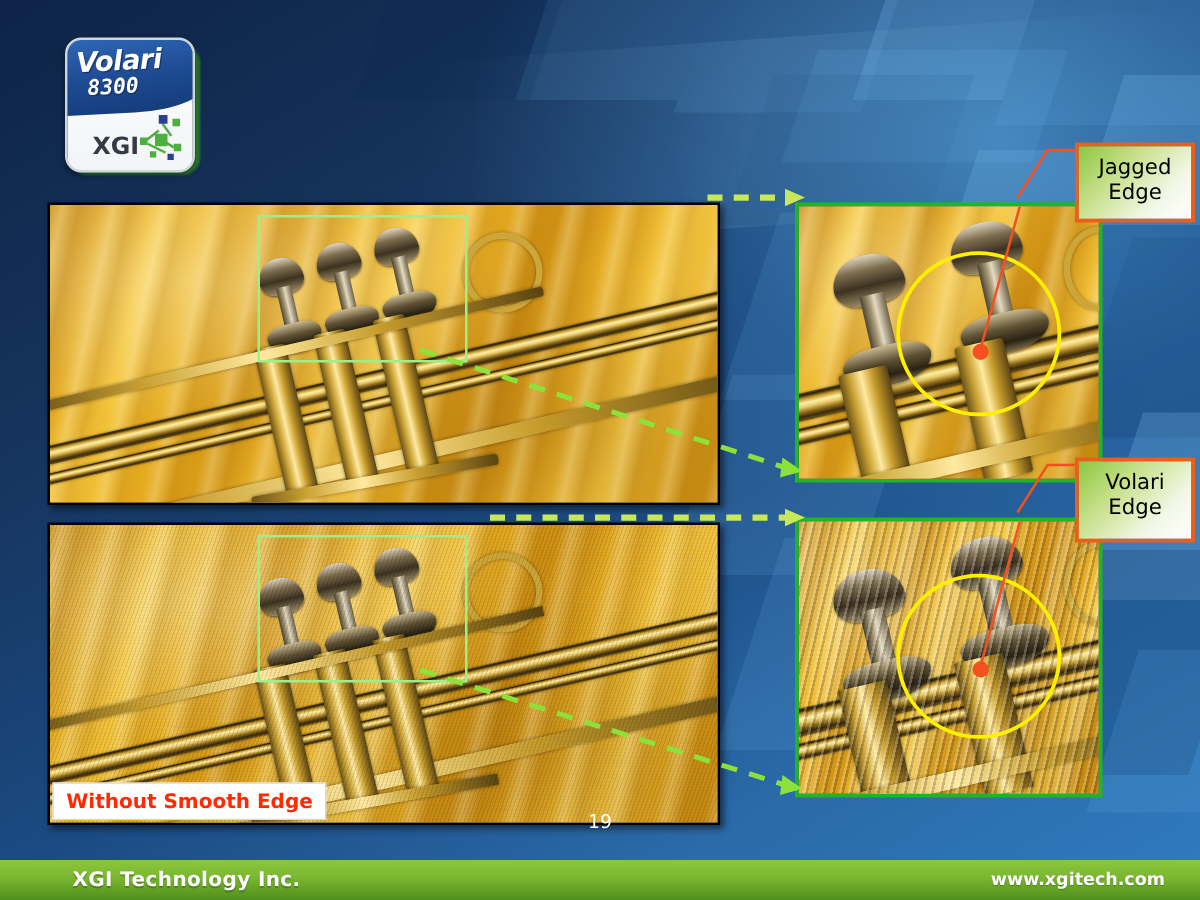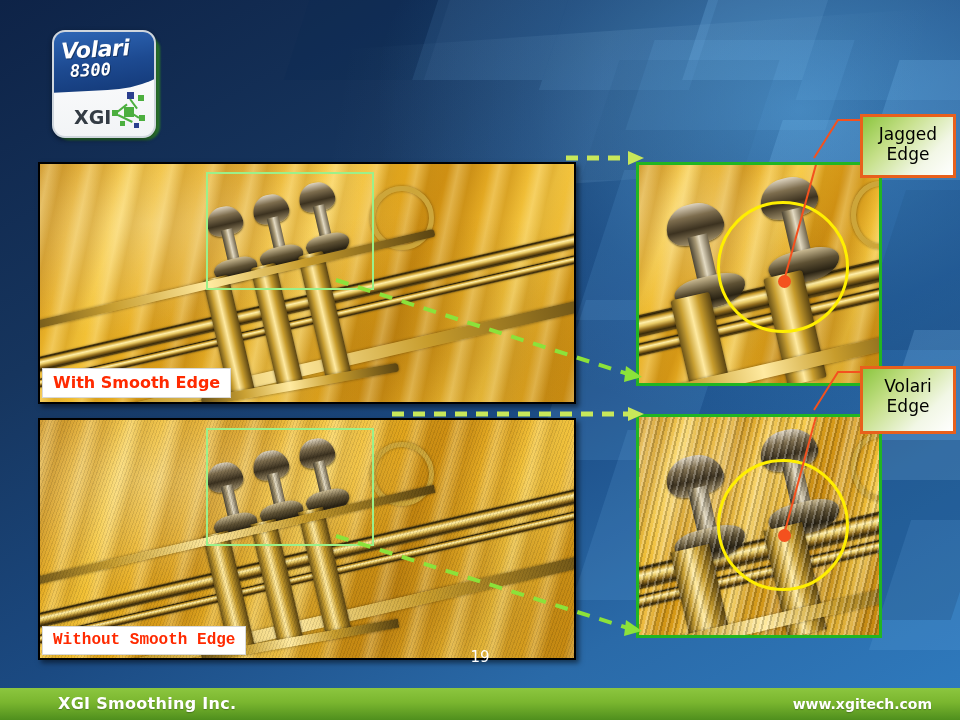--- a/index.html
+++ b/index.html
@@ -412,21 +412,20 @@
       <div class="tube" style="left:272px; top:88px; width:26px; height:130px; transform:rotate(-13deg);"></div>
 
       <div class="ring" style="left:330px; top:22px; width:54px; height:54px;"></div>
 
       <div class="tube" style="left:160px; top:216px; width:200px; height:9px; transform:rotate(-10deg);"></div>
       <div class="tube" style="left:-20px; top:112px; width:420px; height:8px; transform:rotate(-13deg);"></div>
 
       <div class="sel-rect" style="left:166px; top:8px; width:168px; height:118px;"></div>
     </div>
   </div>
-  <div class="caption" style="left:42px; top:368px;">With Smooth Edge</div>
 
   <div class="photo-frame" style="left:38px; top:418px; width:534px; height:238px;">
     <div class="photo jagged" style="left:0; top:0; width:534px; height:238px;">
       <div class="brass jag" style="left:-40px; top:128px; width:640px; height:15px; transform:rotate(-13deg);"></div>
       <div class="brass jag" style="left:-40px; top:150px; width:640px; height:9px; transform:rotate(-13deg);"></div>
       <div class="tube" style="left:-30px; top:196px; width:620px; height:12px; transform:rotate(-13deg);"></div>
       <div class="valve" style="left:172px; top:42px; width:36px; height:76px; transform:rotate(-13deg);">
         <div class="cap"></div>
           <div class="stem"></div>
           <div class="base"></div>
@@ -444,21 +443,21 @@
       <div class="tube" style="left:176px; top:112px; width:26px; height:120px; transform:rotate(-13deg);"></div>
       <div class="tube" style="left:224px; top:100px; width:26px; height:125px; transform:rotate(-13deg);"></div>
       <div class="tube" style="left:272px; top:88px; width:26px; height:130px; transform:rotate(-13deg);"></div>
       <div class="ring" style="left:330px; top:22px; width:54px; height:54px;"></div>
       <div class="tube" style="left:160px; top:216px; width:200px; height:9px; transform:rotate(-10deg);"></div>
       <div class="tube" style="left:-20px; top:112px; width:420px; height:8px; transform:rotate(-13deg);"></div>
       <div class="edgefx"></div>
       <div class="sel-rect" style="left:166px; top:8px; width:168px; height:118px;"></div>
     </div>
   </div>
-  <div class="caption" style="left:42px; top:626px;font-family:Liberation Mono, monospace;">Without Smooth Edge</div>
+  <div class="caption" style="left:42px; top:626px;">Without Smooth Edge</div>
 
   <div class="zoom-panel" style="left:636px; top:162px; width:240px; height:218px;">
     <div class="photo" style="left:0; top:0; width:240px; height:218px;">
       <div class="brass smooth" style="left:-40px; top:118px; width:360px; height:22px; transform:rotate(-13deg);"></div>
       <div class="brass smooth" style="left:-40px; top:146px; width:360px; height:13px; transform:rotate(-13deg);"></div>
       <div class="valve" style="left:34px; top:38px; width:58px; height:106px; transform:rotate(-13deg);">
         <div class="cap"></div>
           <div class="stem"></div>
           <div class="base"></div>
       </div>
@@ -531,17 +530,17 @@
   </div>
 
   <div class="callout" style="left:860px; top:366px; width:96px; height:68px;">
     <div>Volari</div>
     <div>Edge</div>
   </div>
 
   <div class="page-num">19</div>
 
   <div class="footer">
-    <div class="footer-left">XGI Smoothing Inc.</div>
+    <div class="footer-left">XGI Technology Inc.</div>
     <div class="footer-right">www.xgitech.com</div>
   </div>
 
 </div>
 
 </body></html>

